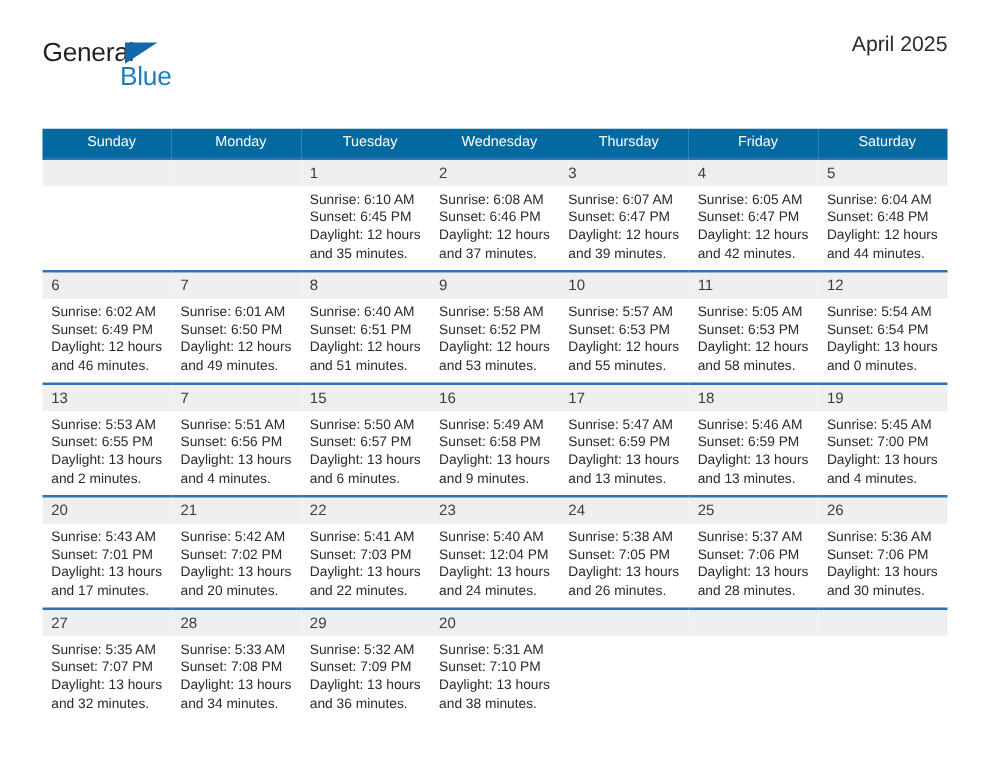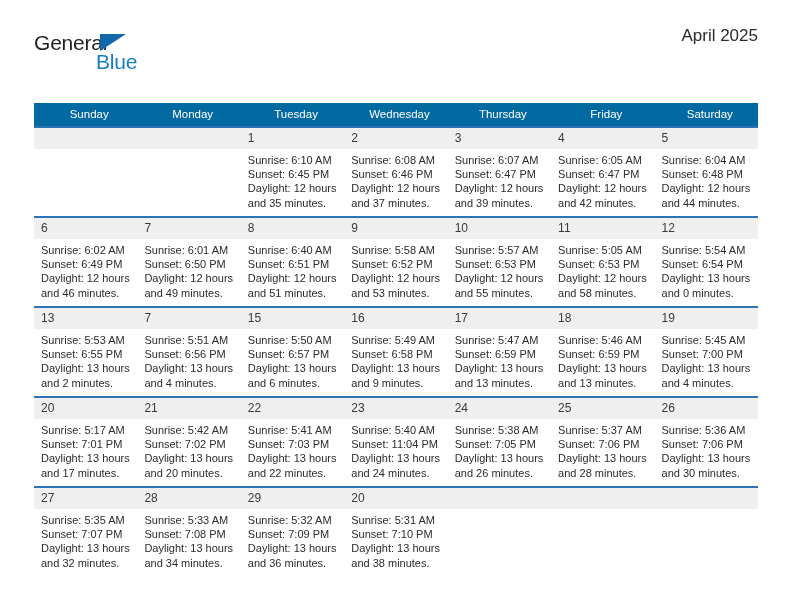--- a/index.html
+++ b/index.html
@@ -355,21 +355,21 @@
                 <div>Sunset: 7:00 PM</div>
                 <div>Daylight: 13 hours</div>
                 <div>and 4 minutes.</div>
               </div>
             </td>
           </tr>
           <tr>
             <td>
               <span class="daynum">20</span>
               <div class="body">
-                <div>Sunrise: 5:17 AM</div>
+                <div>Sunrise: 5:43 AM</div>
                 <div>Sunset: 7:01 PM</div>
                 <div>Daylight: 13 hours</div>
                 <div>and 17 minutes.</div>
               </div>
             </td>
             <td>
               <span class="daynum">21</span>
               <div class="body">
                 <div>Sunrise: 5:42 AM</div>
                 <div>Sunset: 7:02 PM</div>
@@ -383,21 +383,21 @@
                 <div>Sunrise: 5:41 AM</div>
                 <div>Sunset: 7:03 PM</div>
                 <div>Daylight: 13 hours</div>
                 <div>and 22 minutes.</div>
               </div>
             </td>
             <td>
               <span class="daynum">23</span>
               <div class="body">
                 <div>Sunrise: 5:40 AM</div>
-                <div>Sunset: 11:04 PM</div>
+                <div>Sunset: 12:04 PM</div>
                 <div>Daylight: 13 hours</div>
                 <div>and 24 minutes.</div>
               </div>
             </td>
             <td>
               <span class="daynum">24</span>
               <div class="body">
                 <div>Sunrise: 5:38 AM</div>
                 <div>Sunset: 7:05 PM</div>
                 <div>Daylight: 13 hours</div>

